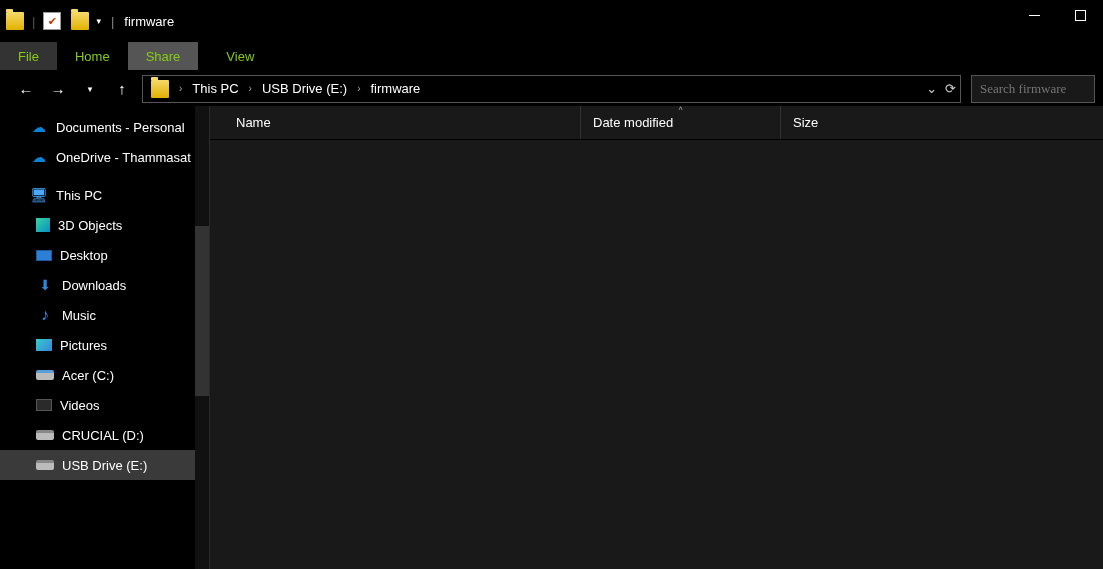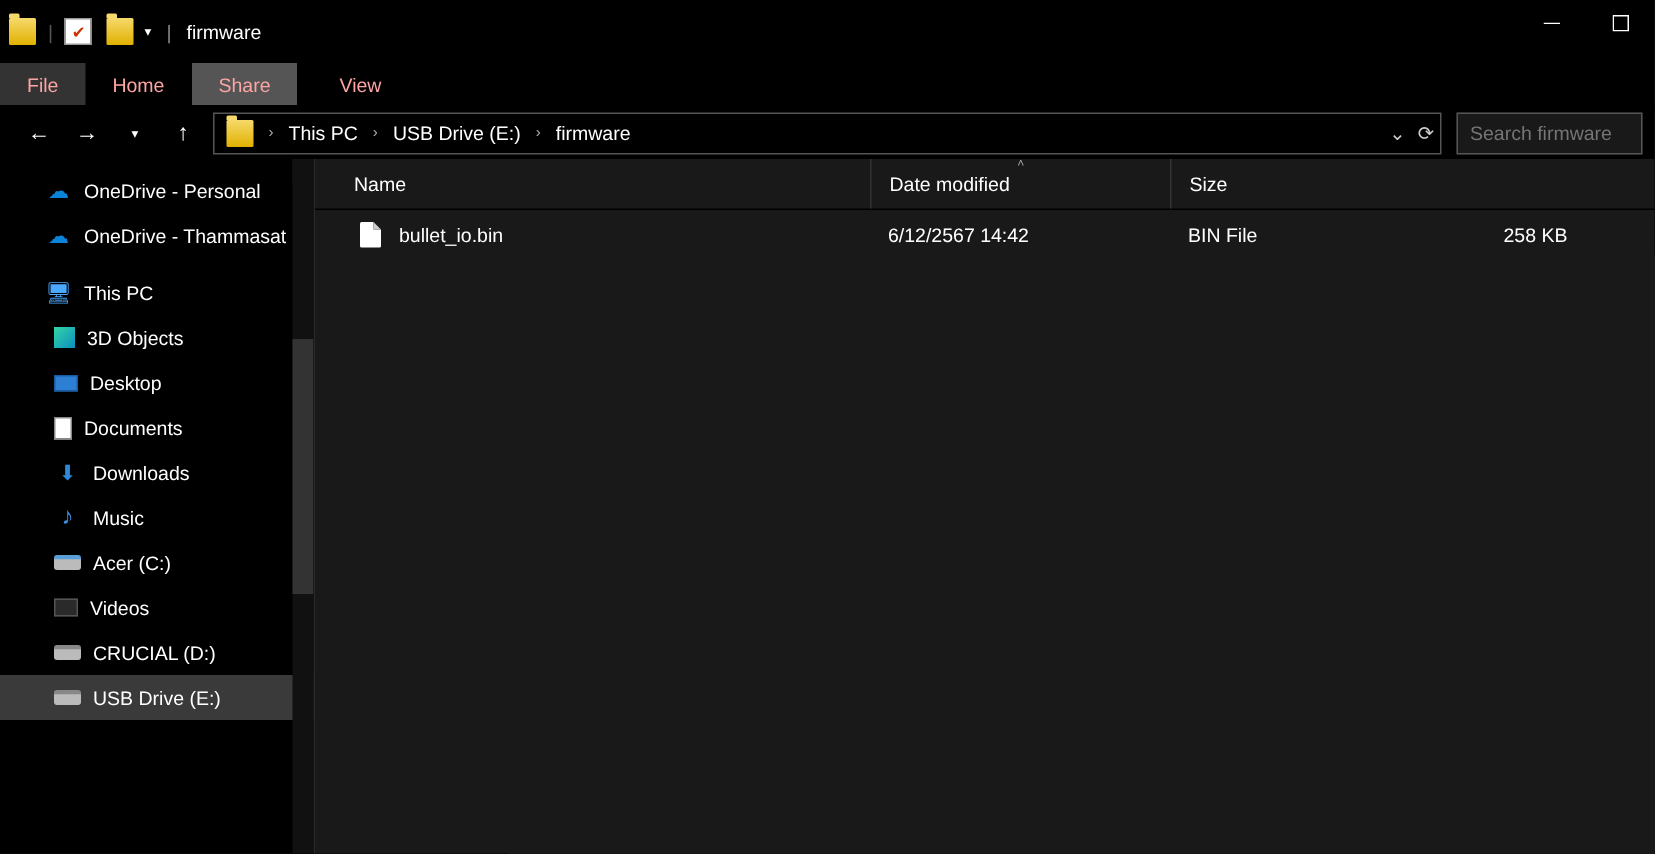--- a/index.html
+++ b/index.html
@@ -35,21 +35,21 @@
     
     .ribbon {
       height: 28px;
       background: #000;
       display:flex;
       align-items:stretch;
     }
     .ribbon-tab {
       padding: 0 18px;
       display:flex; align-items:center;
-      font-size:13px; color:#fca5a5;
+      font-size:13px; color:#84cc16;
       cursor:default;
     }
     .ribbon-tab.file { background:#333; }
     .ribbon-tab.active { background:#555; }
     .ribbon-tab.view { margin-left:10px; }
     
     .addrrow {
       height: 36px;
       display:flex;
       align-items:center;
@@ -78,20 +78,21 @@
     .refresh-icon,.go-icon{font-size:13px;color:#ccc;}
     .searchbox {
       width: 124px;
       height:28px;
       border:1px solid #555;
       background:#191919;
       color:#8b5cf6;
       padding: 0 8px;
       font-size:13px;
       outline:none;
+      font-family:Liberation Serif, serif;
     }
     
     .main {
       display:flex;
       height: calc(569px - 42px - 28px - 36px);
     }
     
     .tree {
       width: 210px;
       background:#000;
@@ -230,50 +231,50 @@
   </div>
   <input class="searchbox" placeholder="Search firmware" style="">
 </div>
 
 <div class="main">
 
   <div class="tree">
     <div class="tree-scroll-up">˄</div>
     <div class="tree-item depth1">
       <span class="ico onedrive-ico">☁</span>
-      <span>OneDrive - Personal</span>
+      <span>Documents - Personal</span>
     </div>
     <div class="tree-item depth1">
       <span class="ico onedrive-ico">☁</span>
       <span>OneDrive - Thammasat</span>
     </div>
     <div class="tree-sp"></div>
     <div class="tree-item pc">
       <span class="ico pc-ico">🖥</span>
       <span>This PC</span>
     </div>
     <div class="tree-item lib">
       <span class="cube-ico ico"></span>
       <span>3D Objects</span>
     </div>
     <div class="tree-item lib">
       <span class="desktop-ico ico"></span>
       <span>Desktop</span>
     </div>
     <div class="tree-item lib">
-      <span class="doc-ico ico"></span>
-      <span>Documents</span>
-    </div>
-    <div class="tree-item lib">
       <span class="ico dl-ico">⬇</span>
       <span>Downloads</span>
     </div>
     <div class="tree-item lib">
       <span class="ico music-ico">♪</span>
       <span>Music</span>
+    </div>
+    <div class="tree-item lib">
+      <span class="pic-ico ico"></span>
+      <span>Pictures</span>
     </div>
     <div class="tree-item lib">
       <span class="drive-ico acer ico"></span>
       <span>Acer (C:)</span>
     </div>
     <div class="tree-item lib">
       <span class="vid-ico ico"></span>
       <span>Videos</span>
     </div>
     <div class="tree-item lib">
@@ -291,23 +292,14 @@
 
   <div class="filepanel">
     <div class="colheaders">
       <div class="col name">Name</div>
       <div class="col date">
         <span class="sort-ind">˄</span>
         <span>Date modified</span>
       </div>
       <div class="col size">Size</div>
     </div>
-    <div class="filerow">
-      <div class="cell name">
-        <span class="file-ico"></span>
-        <span>bullet_io.bin</span>
-      </div>
-      <div class="cell date">6/12/2567 14:42</div>
-      <div class="cell type">BIN File</div>
-      <div class="cell size">258 KB</div>
-    </div>
   </div>
 </div>
 
 </body></html>

